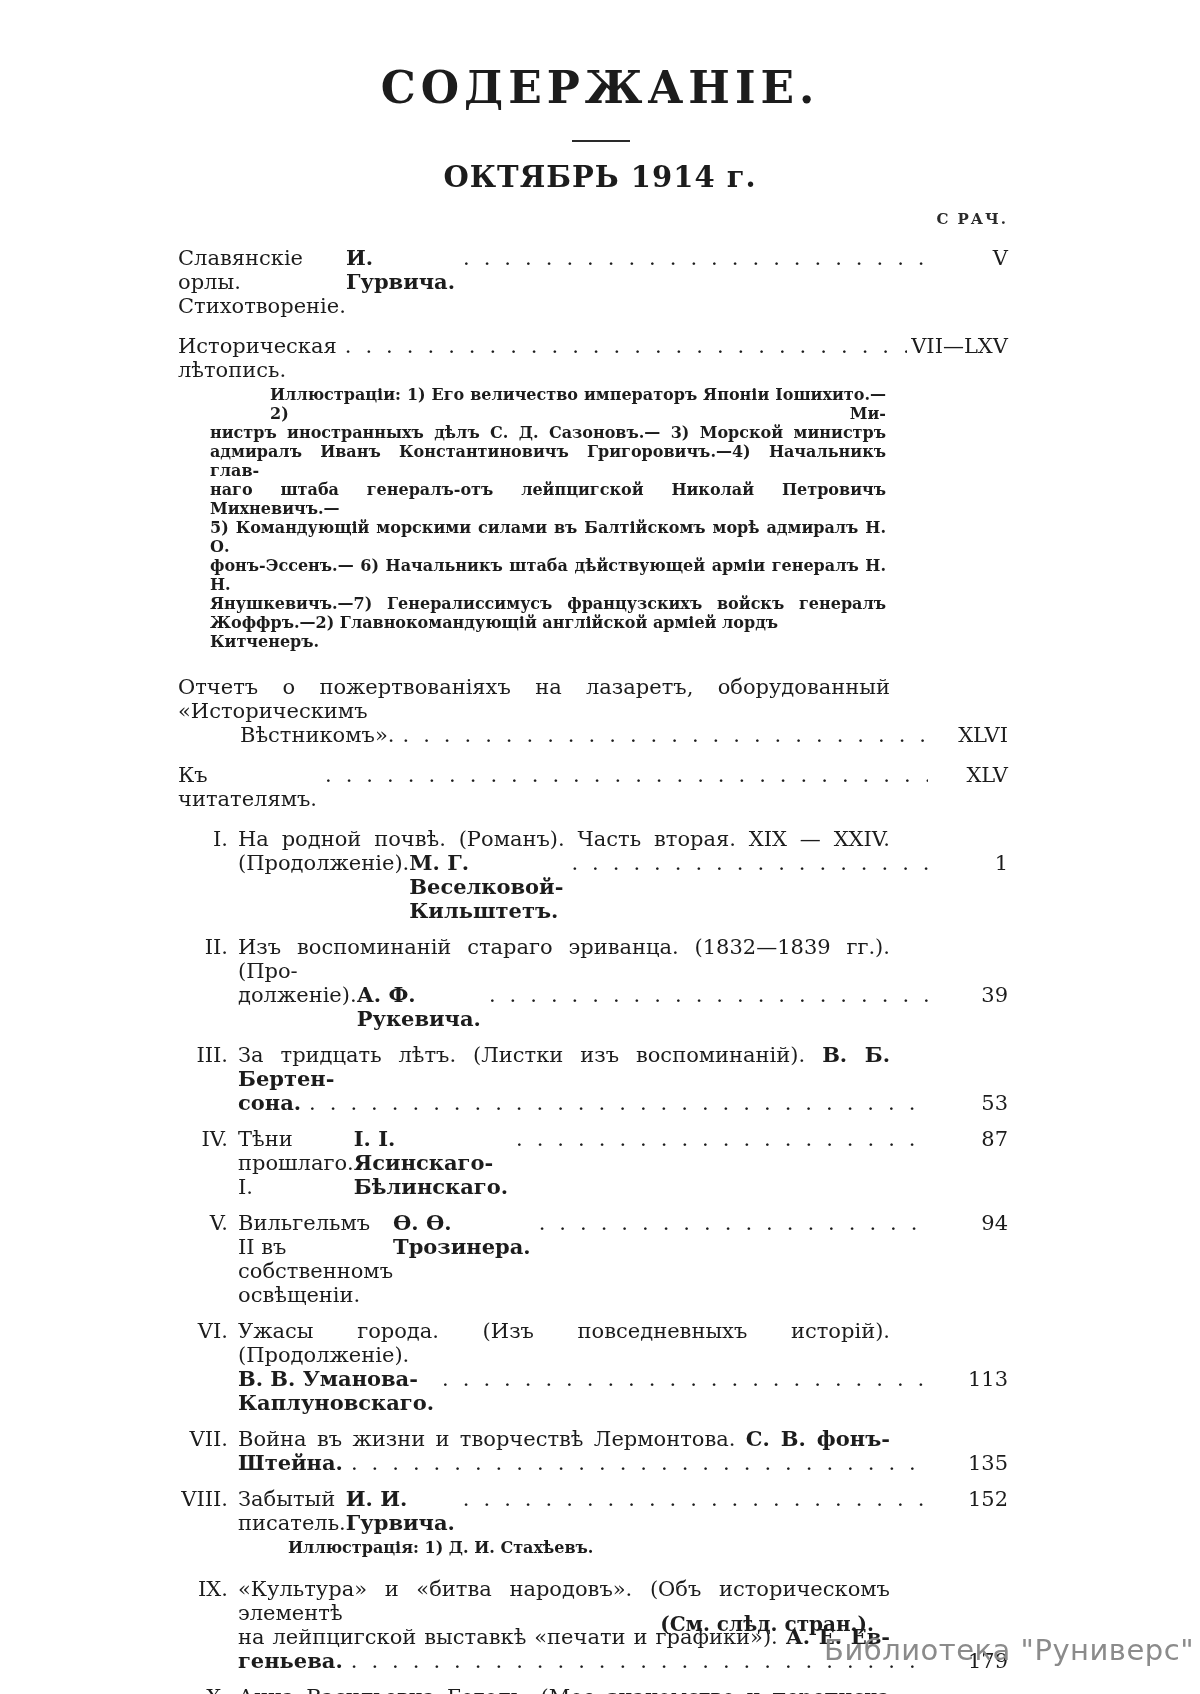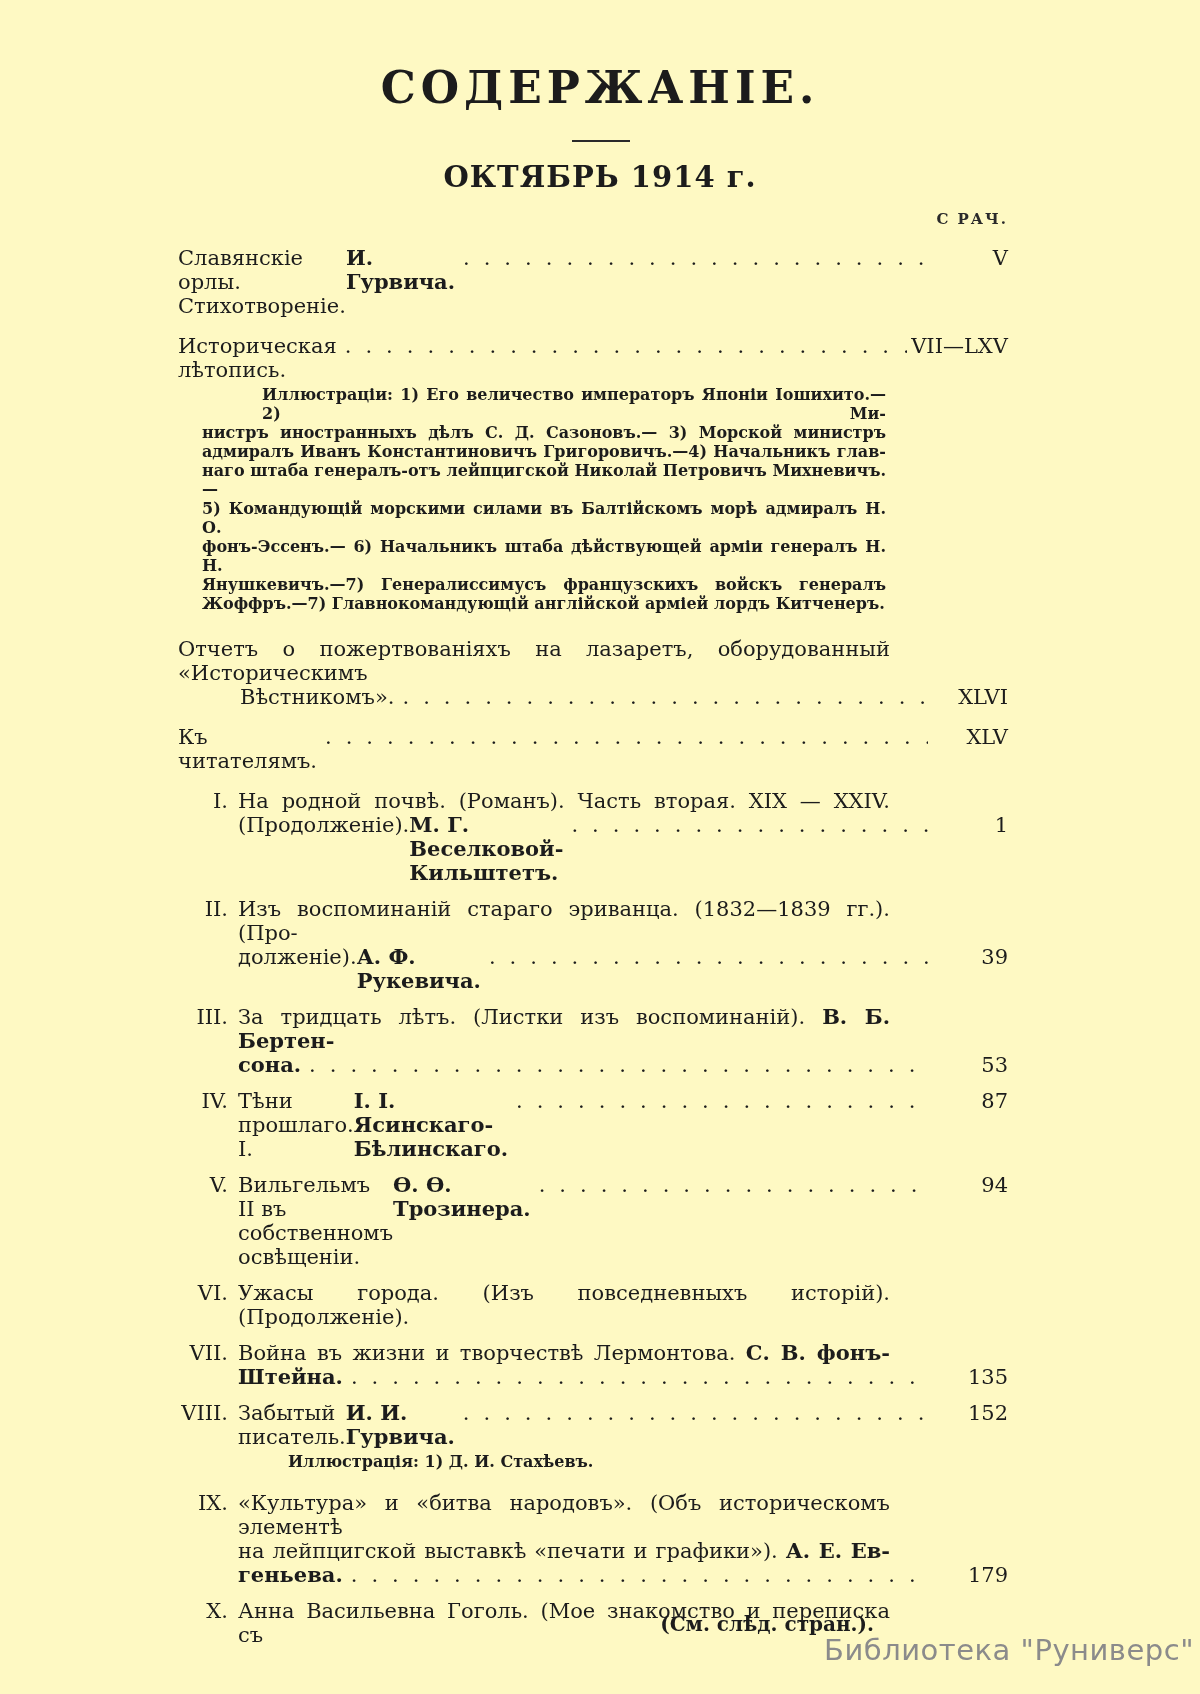--- a/index.html
+++ b/index.html
@@ -1,18 +1,18 @@
 <!DOCTYPE html>
 <html lang="ru"><head>
 <meta charset="utf-8">
 <style>
   html,body{margin:0;padding:0;background:#e8e8e8;}
   .sheet{
     position:relative;width:1200px;height:1694px;margin:0 auto;
-    background:#fef9c3;color:#1c1c1c;overflow:hidden;
+    background:#ffffff;color:#1c1c1c;overflow:hidden;
     font-family:"DejaVu Serif","Liberation Serif",serif;
   }
   .title{
     position:absolute;top:62px;left:0;width:100%;text-align:center;
     font-size:44px;font-weight:bold;letter-spacing:5px;white-space:nowrap;
   }
   .rule{position:absolute;top:140px;left:572px;width:58px;border-top:2px solid #2a2a2a;}
   .issue{
     position:absolute;top:160px;left:0;width:100%;text-align:center;
     font-size:29px;font-weight:bold;letter-spacing:1px;
@@ -37,21 +37,21 @@
   .leader{flex:1 1 auto;overflow:hidden;white-space:nowrap;margin-left:8px;min-width:20px;}
   .leader::after{
     content:"..................................................................";
     letter-spacing:14px;
   }
   .page{flex:none;min-width:76px;text-align:right;margin-left:4px;}
   .ill{
     font-size:16px;line-height:19px;font-weight:bold;
     margin:3px 122px 8px -10px;
   }
-  .nonum .ill{margin-left:24px;}
+  .nonum .ill{margin-left:32px;}
   .illline:first-child{padding-left:60px;}
   .seenote{position:absolute;top:1612px;left:178px;width:830px;text-align:right;}
   .seenote span{font-weight:bold;font-size:20px;margin-right:134px;margin-left:15px;}
   .watermark{
     position:absolute;top:1633px;right:6px;
     font-family:"DejaVu Sans","Liberation Sans",sans-serif;
     font-size:29px;color:#8b8b8b;letter-spacing:0.5px;
   }
 </style>
 </head>
@@ -82,21 +82,21 @@
             <span class="page">VII—LXV</span>
           </div>
           <div class="ill">
             <div class="illline fill">Иллюстраціи: 1) Его величество императоръ Японіи Іошихито.—2) Ми-</div>
             <div class="illline fill">нистръ иностранныхъ дѣлъ С. Д. Сазоновъ.— 3) Морской министръ</div>
             <div class="illline fill">адмиралъ Иванъ Константиновичъ Григоровичъ.—4) Начальникъ глав-</div>
             <div class="illline fill">наго штаба генералъ-отъ лейпцигской Николай Петровичъ Михневичъ.—</div>
             <div class="illline fill">5) Командующій морскими силами въ Балтійскомъ морѣ адмиралъ Н. О.</div>
             <div class="illline fill">фонъ-Эссенъ.— 6) Начальникъ штаба дѣйствующей арміи генералъ Н. Н.</div>
             <div class="illline fill">Янушкевичъ.—7) Генералиссимусъ французскихъ войскъ генералъ</div>
-            <div class="illline">Жоффръ.—7) Главнокомандующій англійской арміей лордъ Китченеръ.</div>
+            <div class="illline">Жоффръ.—2) Главнокомандующій англійской арміей лордъ Китченеръ.</div>
           </div>
         </div>
       </div>
       <div class="entry nonum">
         <div class="body">
           <div class="line fill"><span>Отчетъ о пожертвованіяхъ на лазаретъ, оборудованный «Историческимъ</span></div>
           <div class="lastline">
             <span>Вѣстникомъ».</span>
             <span class="leader"></span>
             <span class="page">XLVI</span>
@@ -166,20 +166,25 @@
             <b>Ѳ. Ѳ. Трозинера.</b>
             <span class="leader"></span>
             <span class="page">94</span>
           </div>
         </div>
       </div>
       <div class="entry">
         <span class="num">VI.</span>
         <div class="body">
           <div class="line fill"><span>Ужасы города. (Изъ повседневныхъ исторій). (Продолженіе).</span></div>
+          <div class="lastline">
+            <b>В. В. Уманова-Каплуновскаго.</b>
+            <span class="leader"></span>
+            <span class="page">113</span>
+          </div>
         </div>
       </div>
       <div class="entry">
         <span class="num">VII.</span>
         <div class="body">
           <div class="line fill"><span>Война въ жизни и творчествѣ Лермонтова. </span><b>С. В. фонъ-</b></div>
           <div class="lastline">
             <b>Штейна.</b>
             <span class="leader"></span>
             <span class="page">135</span>

